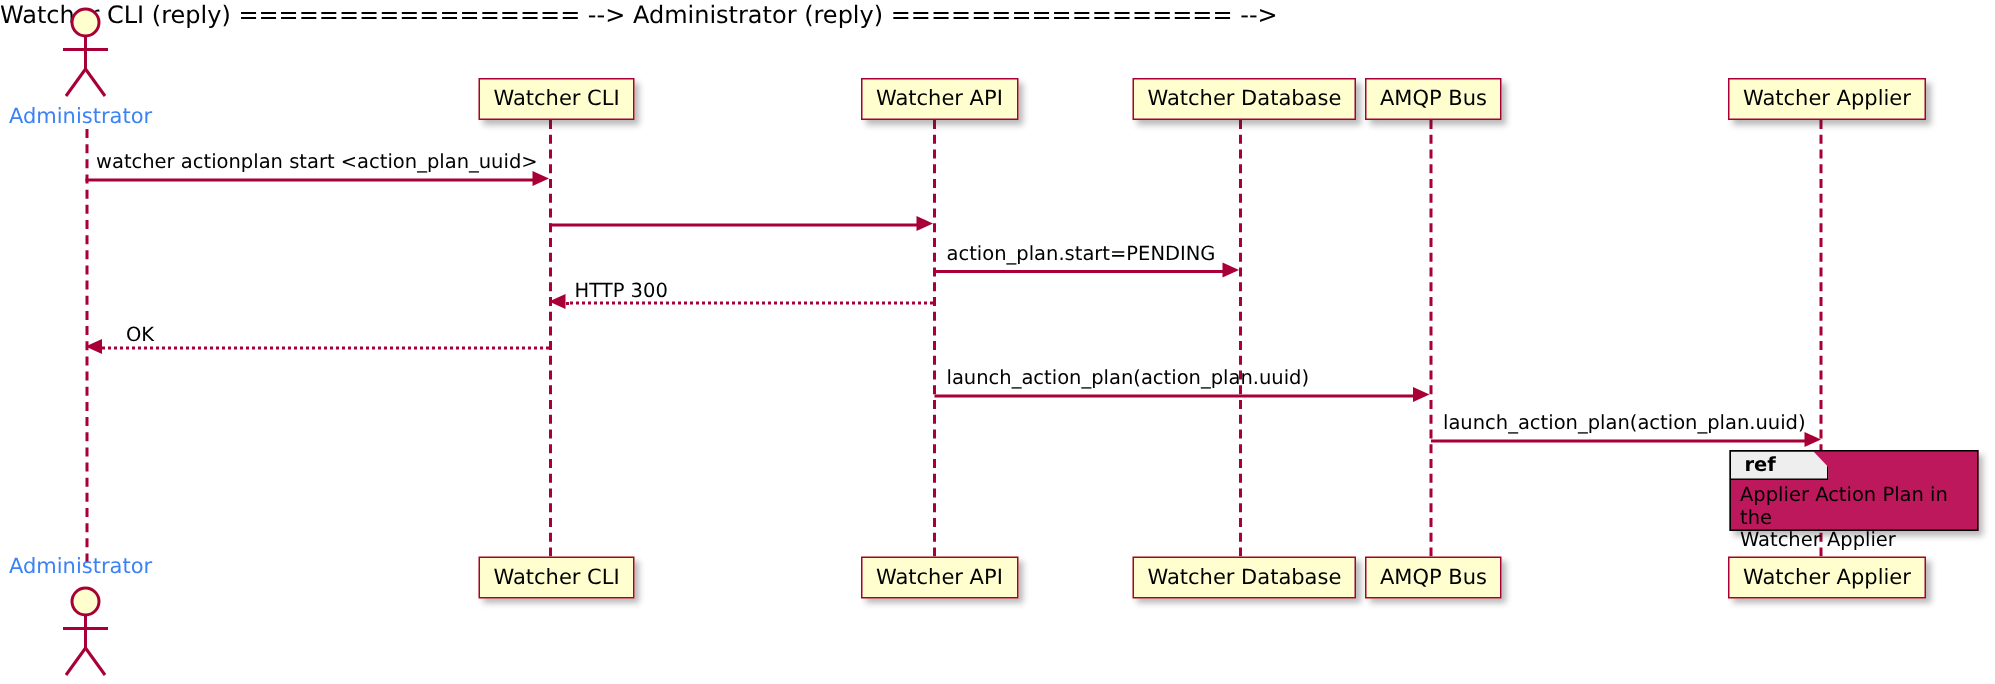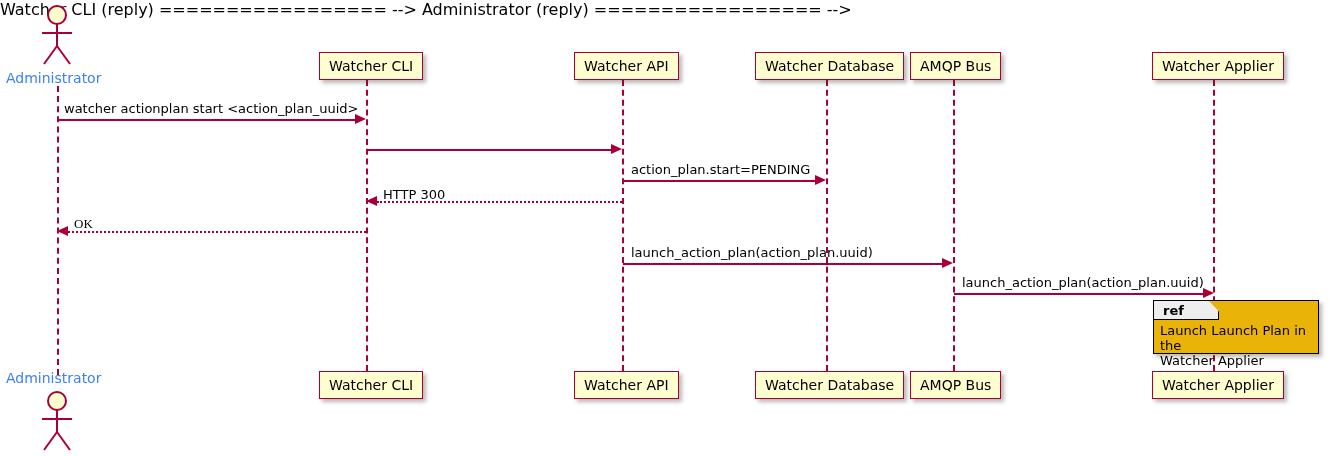--- a/index.html
+++ b/index.html
@@ -86,21 +86,21 @@
     font-size: 13px;
     color: #000000;
     white-space: nowrap;
     line-height: 1;
   }
 
   
   .ref-box {
     position: absolute;
     box-sizing: border-box;
-    background: #eab308;
+    background: #be185d;
     border: 1.5px solid #000000;
     box-shadow: 3px 3px 4px rgba(40,40,40,0.32);
     padding-left: 33px;
   }
   .ref-tab {
     position: absolute;
     left: 0; top: 0;
     height: 19px;
     box-sizing: border-box;
     background: #EEEEEE;
@@ -184,38 +184,38 @@
   <div class="msg-label" style="left:631px; top:163px;">action_plan.start=PENDING</div>
 
    Watcher CLI (reply) ================= --&gt;
   <div class="msg dotted" style="left:377px; top:201px; width:245px;"></div>
   <div class="arrowhead left" style="left:366px; top:196px;"></div>
   <div class="msg-label" style="left:383px; top:188px;">HTTP 300</div>
 
    Administrator (reply) ================= --&gt;
   <div class="msg dotted" style="left:68px; top:231px; width:298px;"></div>
   <div class="arrowhead left" style="left:57px; top:226px;"></div>
-  <div class="msg-label" style="left:74px; top:217px;font-family:Liberation Serif, serif;">OK</div>
+  <div class="msg-label" style="left:84px; top:217px;">OK</div>
 
   
   <div class="msg" style="left:623px; top:263px; width:322px;"></div>
   <div class="arrowhead right" style="left:942px; top:258px;"></div>
   <div class="msg-label" style="left:631px; top:246px;">launch_action_plan(action_plan.uuid)</div>
 
   
   <div class="msg" style="left:954px; top:293px; width:251px;"></div>
   <div class="arrowhead right" style="left:1203px; top:288px;"></div>
   <div class="msg-label" style="left:962px; top:276px;">launch_action_plan(action_plan.uuid)</div>
 
   
   <div class="ref-box" style="left:1153px; top:300px; width:166px; height:54px;">
     <div class="ref-tab" style="width:65px;">
       <span>ref</span>
     </div>
-    <div class="ref-body">Launch Launch Plan in the
+    <div class="ref-body">Applier Action Plan in the
 Watcher Applier</div>
   </div>
 
   
   <div class="participant" style="left:319px; top:371px;">
     <span>Watcher CLI</span>
   </div>
   <div class="participant" style="left:574px; top:371px;">
     <span>Watcher API</span>
   </div>

